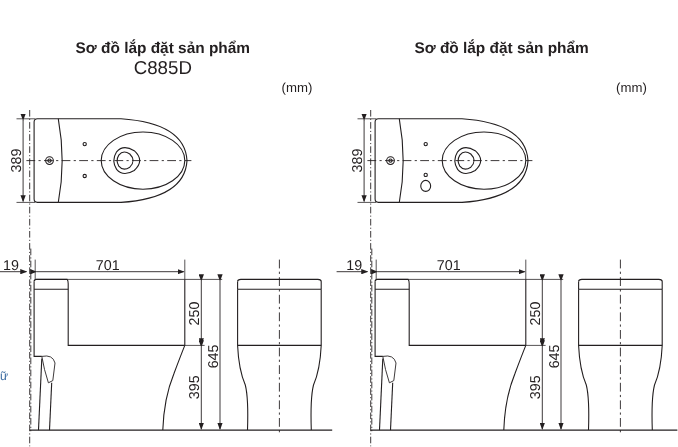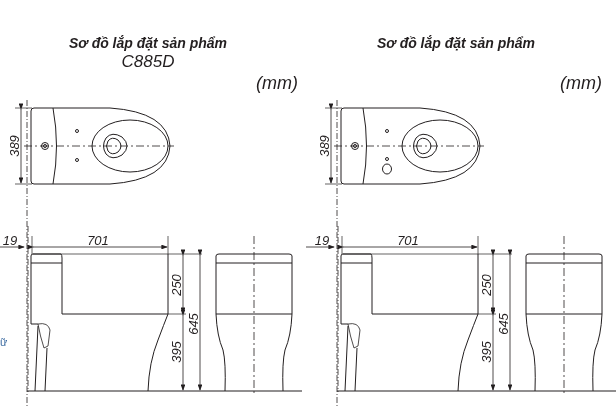--- a/index.html
+++ b/index.html
@@ -1,22 +1,22 @@
 <!DOCTYPE html>
 <html><head>
 <meta charset="utf-8">
 <style>
   html, body { margin:0; padding:0; background:#ffffff; }
   body { width:616px; height:406px; position:relative; overflow:hidden; font-family:"Liberation Sans", sans-serif; color:#231f20; }
-  .panel { position:absolute; top:0; width:310px; height:406px;font-style:italic; }
+  .panel { position:absolute; top:0; width:310px; height:406px; }
   .panel.left { left:0; }
   .panel.right { left:310px; }
   .title { position:absolute; width:300px; left:0; text-align:center; font-weight:bold; font-size:14px; top:35px; letter-spacing:0; }
   .model { position:absolute; width:300px; left:0; text-align:center; font-size:17px; top:52px; }
-  .unit { position:absolute; font-size:18px; top:73px; }
+  .unit { position:absolute; font-size:12px; top:73px; }
   .panel.left .title, .panel.left .model { left:-2px; }
   .panel.right .title, .panel.right .model { left:-4px; }
   .panel.left .unit { left:256px; }
   .panel.right .unit { left:250px; }
   svg.drawing { position:absolute; left:0; top:0; width:310px; height:406px; overflow:visible; }
   .dim-text { font-family:"Liberation Sans", sans-serif; font-size:13px; fill:#231f20; }
   .edge-frag { position:absolute; left:0; top:336px; font-size:11px; color:#3a6aa0; }
 </style>
 </head>
 <body>

